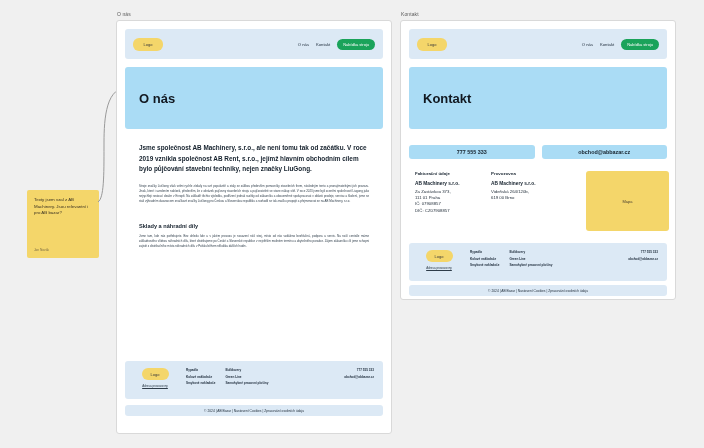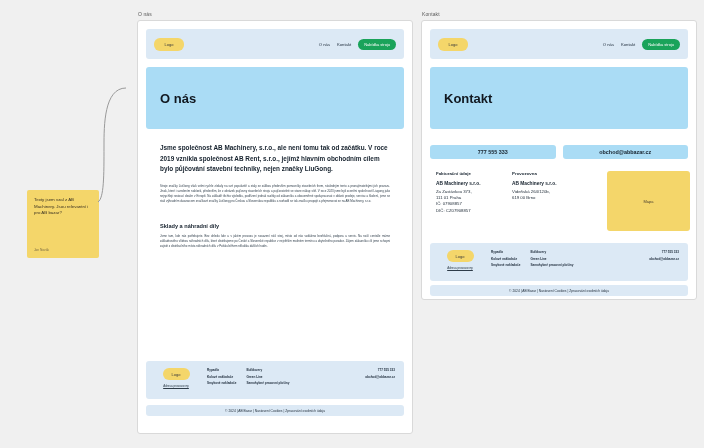--- a/index.html
+++ b/index.html
@@ -15,21 +15,20 @@
     position: relative;
   }
 
   
   .frame {
     position: absolute;
     background: #ffffff;
     border: 1px solid #d9d9d9;
     border-radius: 3px;
     box-sizing: border-box;
-    margin-left: 21px;
   }
   .frame-label {
     position: absolute;
     top: -10px;
     left: 0;
     font-size: 5px;
     color: #5a5a5a;
     letter-spacing: .1px;
     white-space: nowrap;
   }

